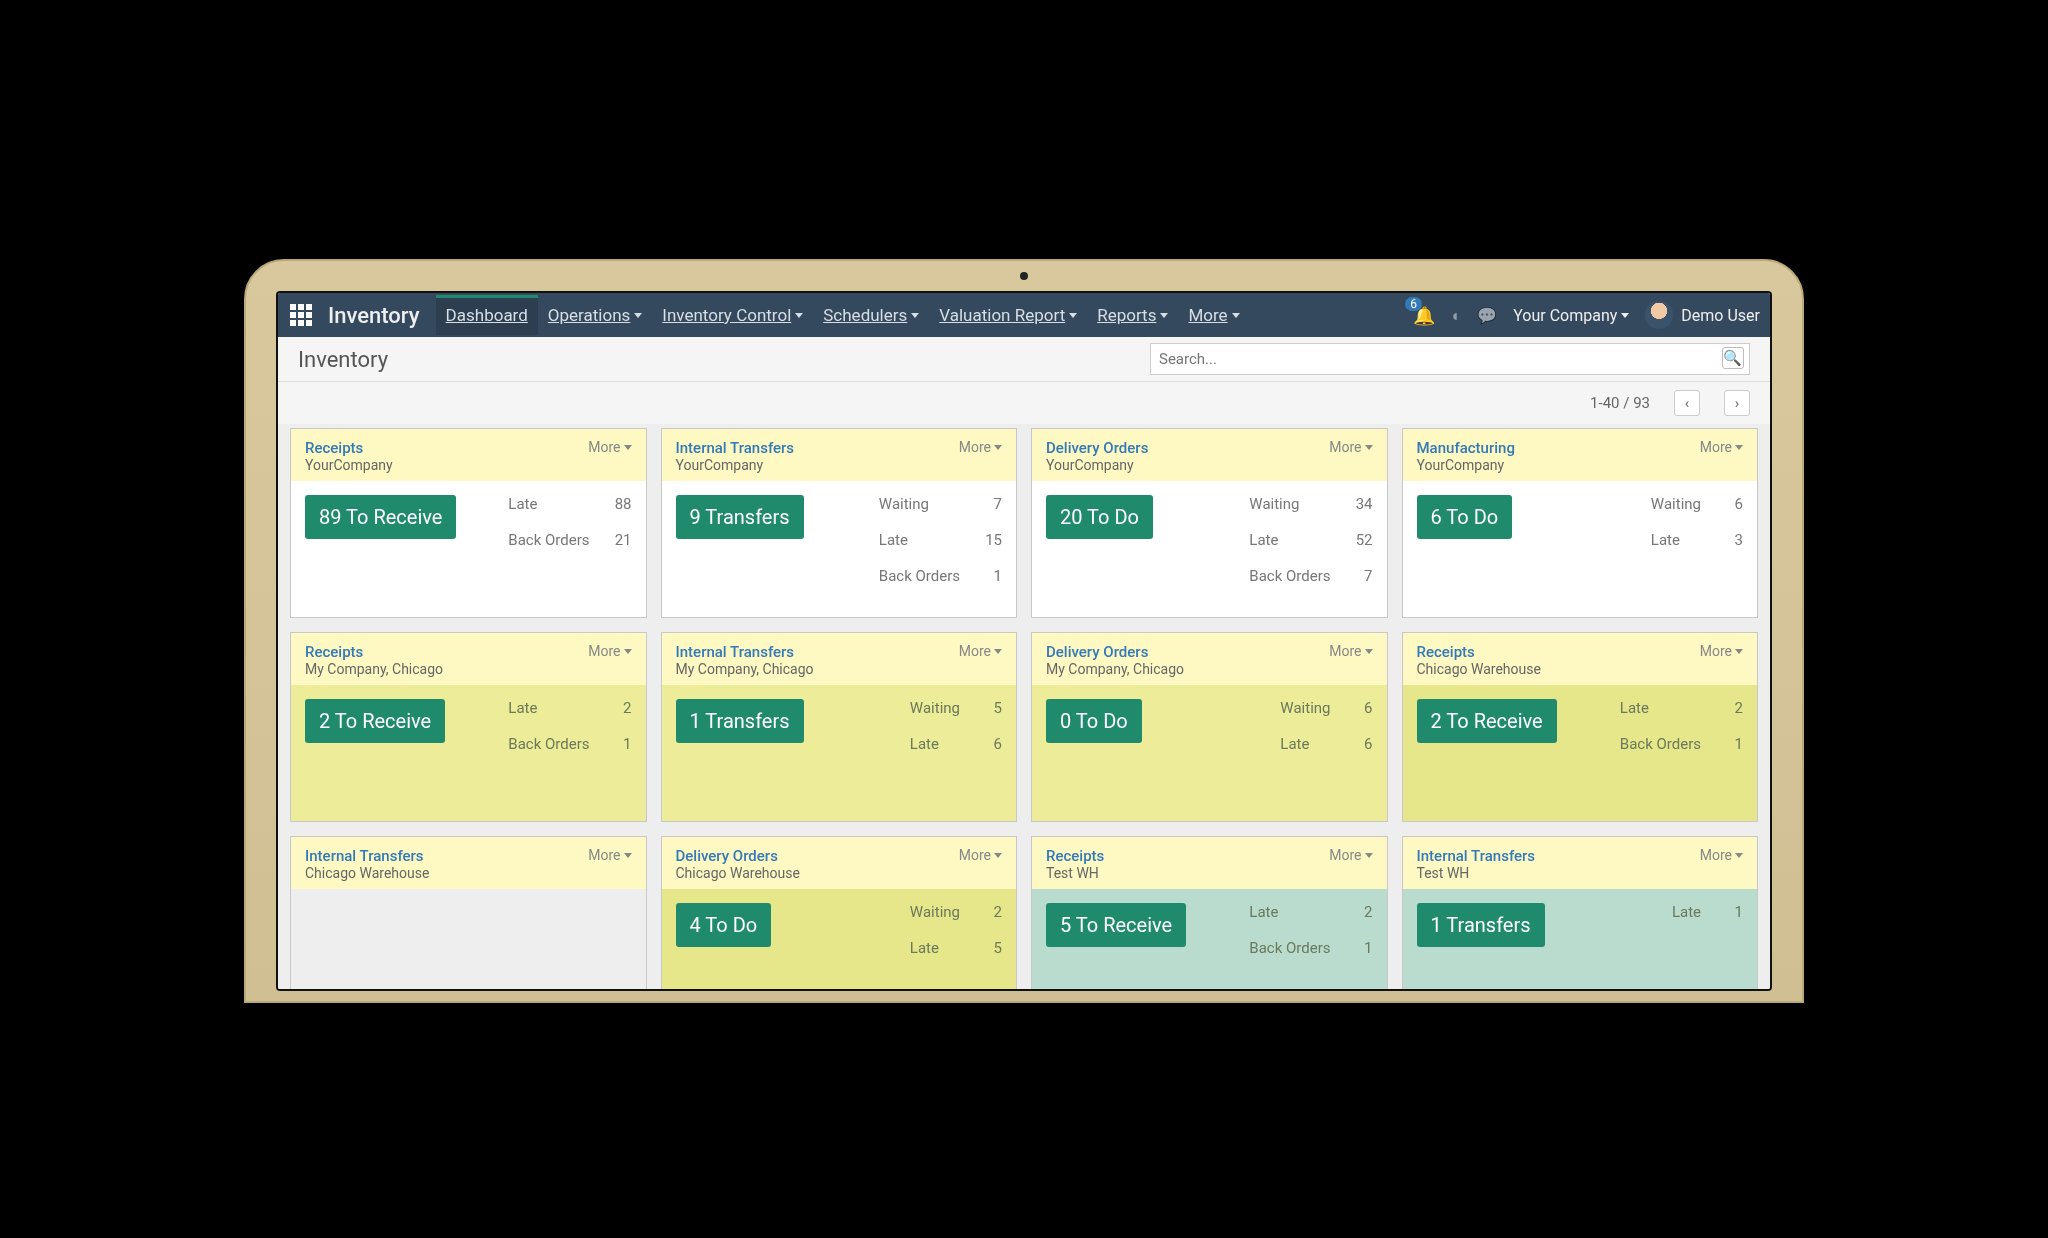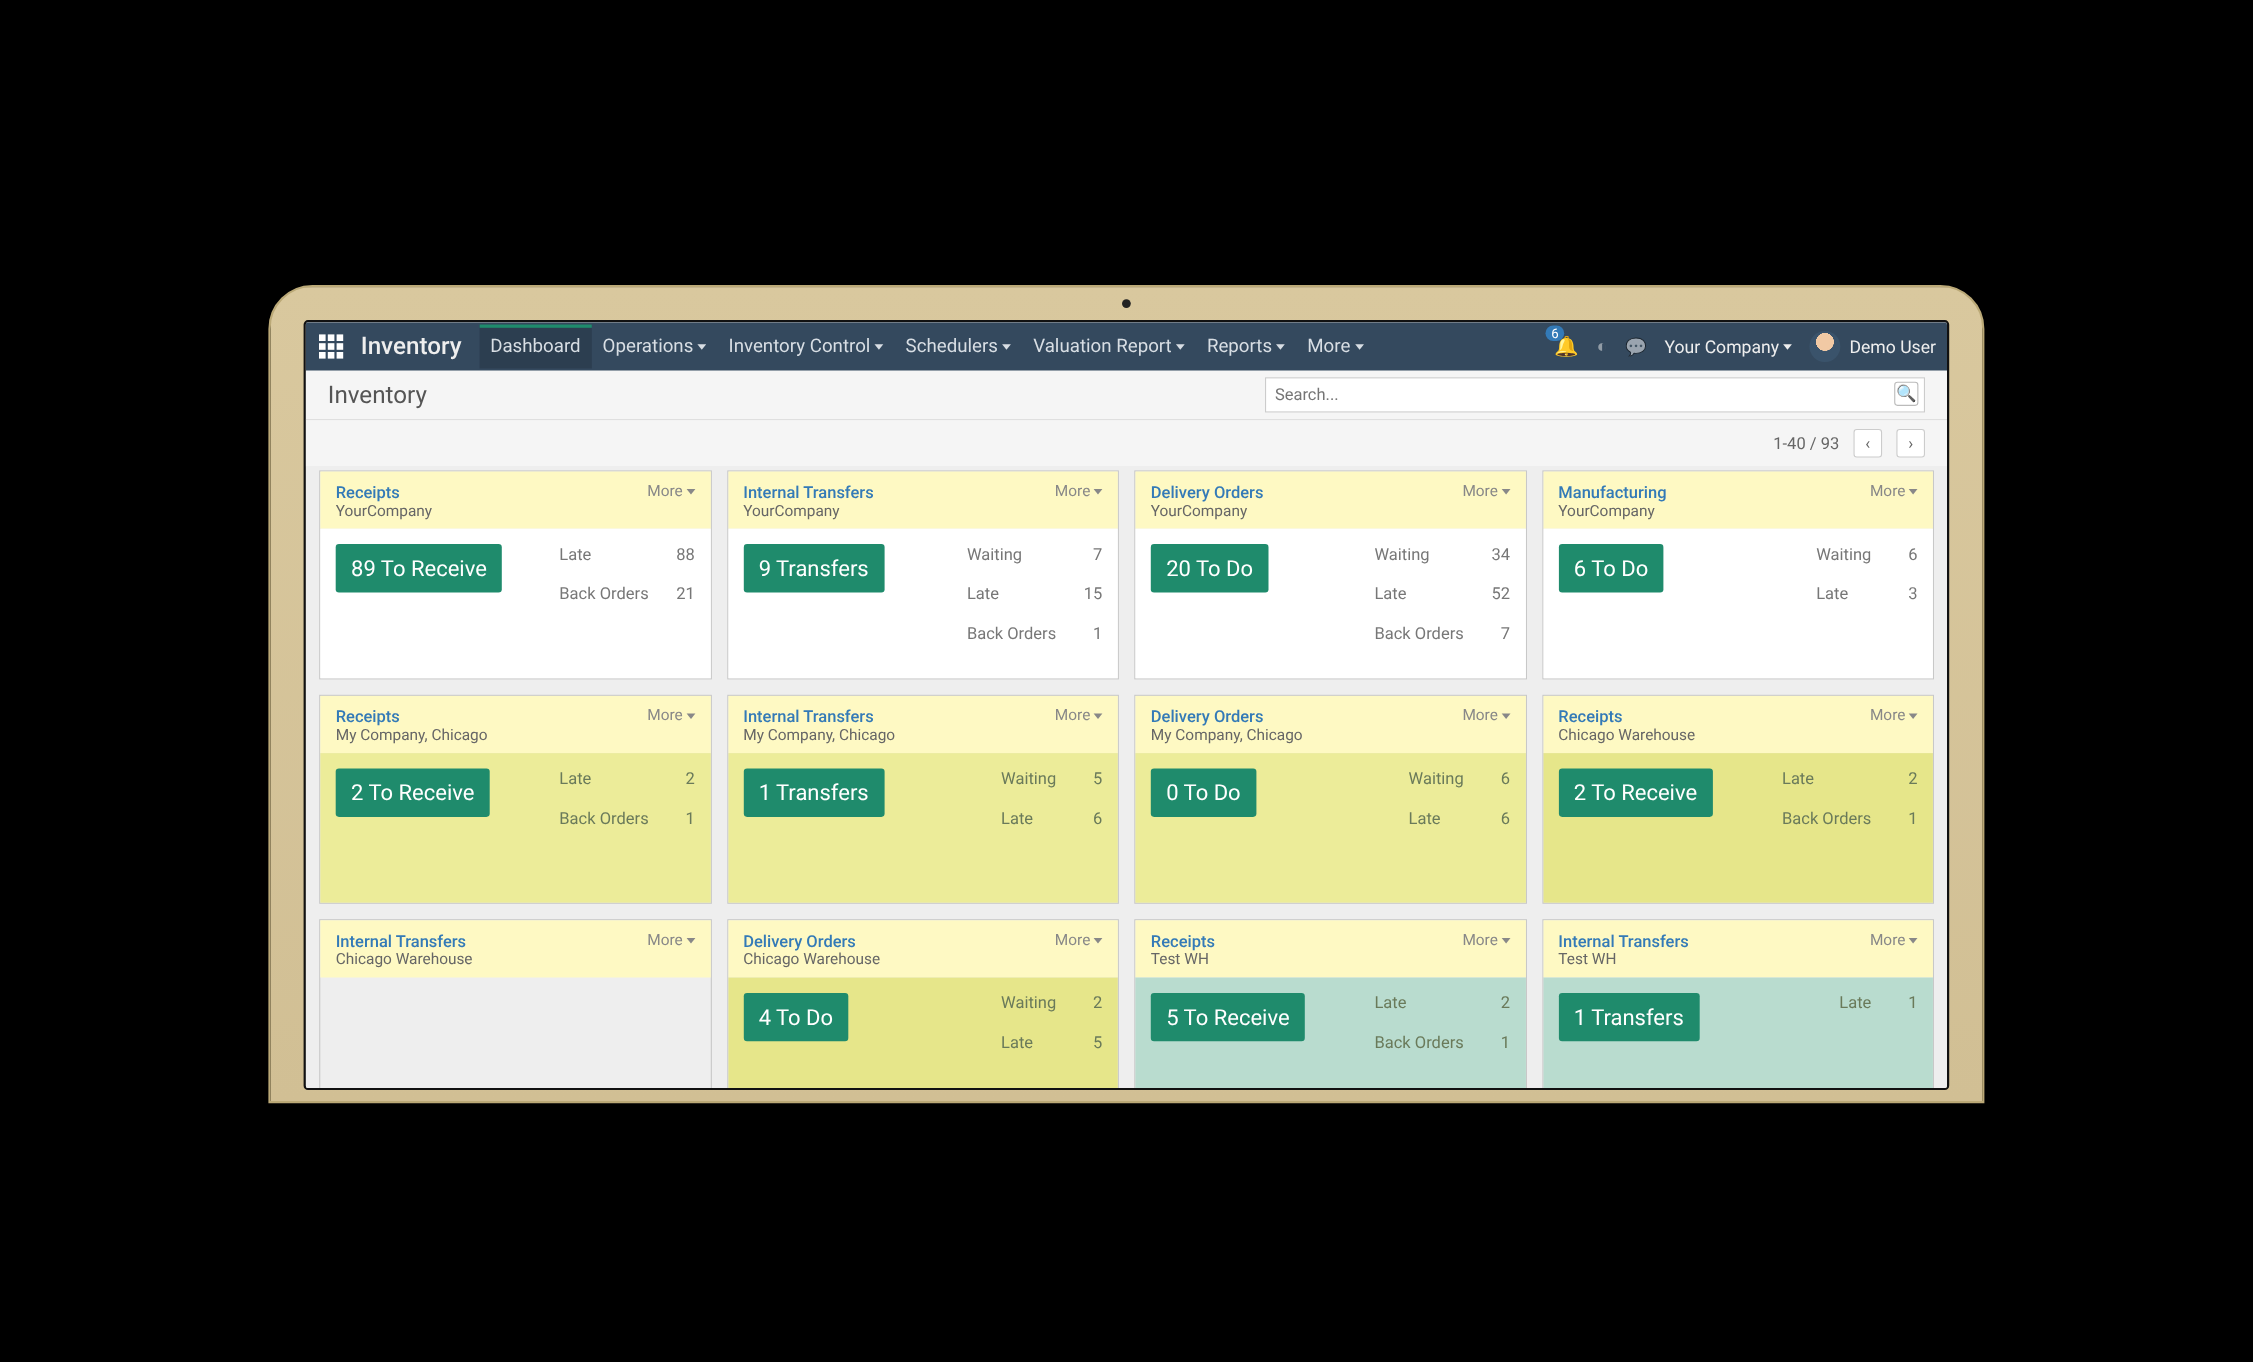--- a/index.html
+++ b/index.html
@@ -53,21 +53,21 @@
 
   
   .navbar {
     background: #34495e; color: #eee; height: 44px;
     display: flex; align-items: center; padding: 0 10px; font-size: 17px;
     gap: 6px;
   }
   .navbar .apps-icon { width: 26px; height: 26px; display:flex; flex-wrap:wrap; gap:2px; align-content:center; justify-content:center; margin-right:8px; cursor:pointer;}
   .navbar .apps-icon span { width:6px; height:6px; background:#fff; }
   .navbar .brand { font-size: 22px; font-weight:500; margin-right: 10px; }
-  .navbar .menu-item { padding: 10px 10px; color:#d8dee4; cursor:pointer; display:flex; align-items:center; gap:4px;}
+  .navbar .menu-item { padding: 10px 10px; color:#d8dee4; cursor:pointer; display:flex; align-items:center; gap:4px;text-decoration:underline;}
   .navbar .menu-item.active { background:#2c3e50; border-top:3px solid #1f8b6c; padding-top:7px;}
   .caret { width:0;height:0;border-left:4px solid transparent;border-right:4px solid transparent;border-top:5px solid currentColor; display:inline-block;}
   .spacer { flex:1; }
   .nav-right { display:flex; align-items:center; gap:16px; font-size:16px;}
   .bell-wrap { position:relative; cursor:pointer;}
   .bell { font-size:18px;}
   .badge { position:absolute; top:-8px; left:-8px; background:#337ab7; color:#fff; border-radius:10px; padding:0 5px; font-size:12px; }
   .faded { opacity:0.5; cursor:pointer;}
   .company-sel { cursor:pointer; display:flex; align-items:center; gap:4px;}
   .avatar { width:28px; height:28px; border-radius:50%; background: radial-gradient(circle at 50% 35%, #f1c9a4 35%, #3a536b 36%); display:inline-block;}
@@ -84,21 +84,21 @@
     background:#fff;
   }
   .mag {
     position:absolute; right:6px; top:4px; width:22px; height:22px;
     border:1px solid #bbb; border-radius:3px; display:flex; align-items:center; justify-content:center;
     cursor:pointer; font-size:15px;
   }
 
   .pager-row {
     background:#f5f5f5; display:flex; justify-content:flex-end; align-items:center;
-    padding: 8px 20px; gap:13px; font-size:15px; color:#666;
+    padding: 8px 20px; gap:24px; font-size:15px; color:#666;
   }
   .pager-btn { width:26px; height:26px; border:1px solid #ccc; background:#fff; border-radius:3px; display:flex; align-items:center; justify-content:center; cursor:pointer;}
 
   .grid-wrap {
     flex:1; overflow-y:auto; background:#eee; padding: 4px 12px 12px 12px;
   }
   .grid {
     display:grid;
     grid-template-columns: repeat(4, 1fr);
     gap: 14px;

